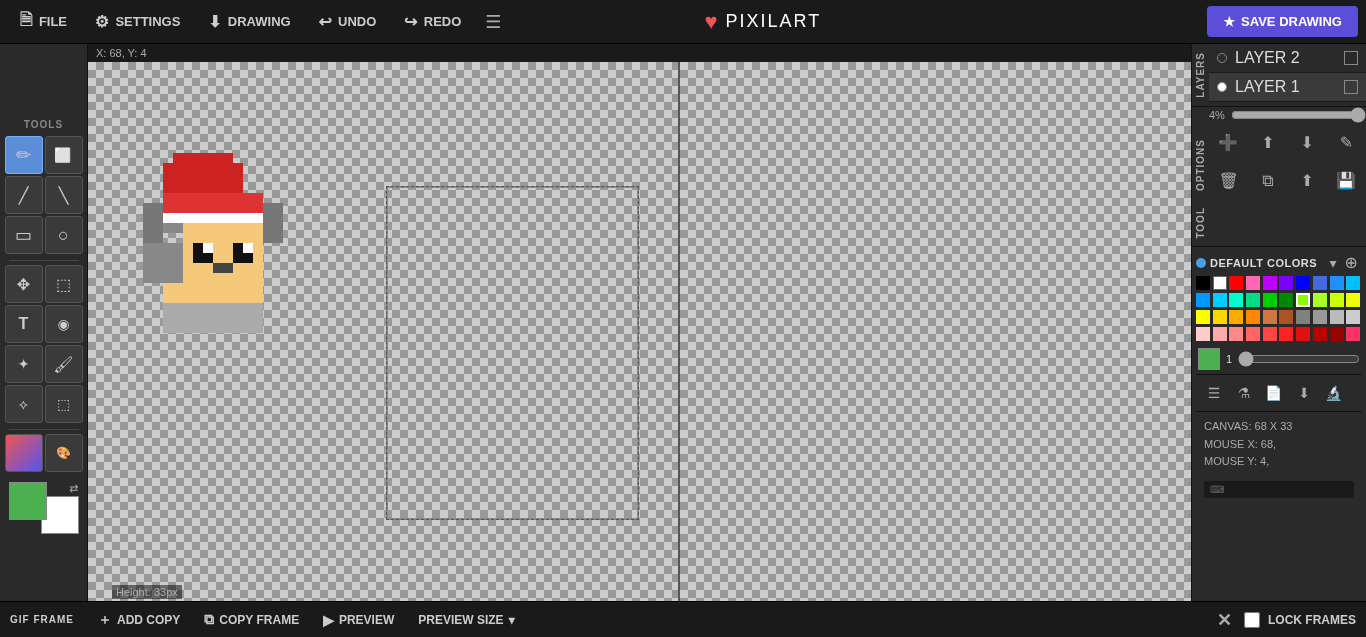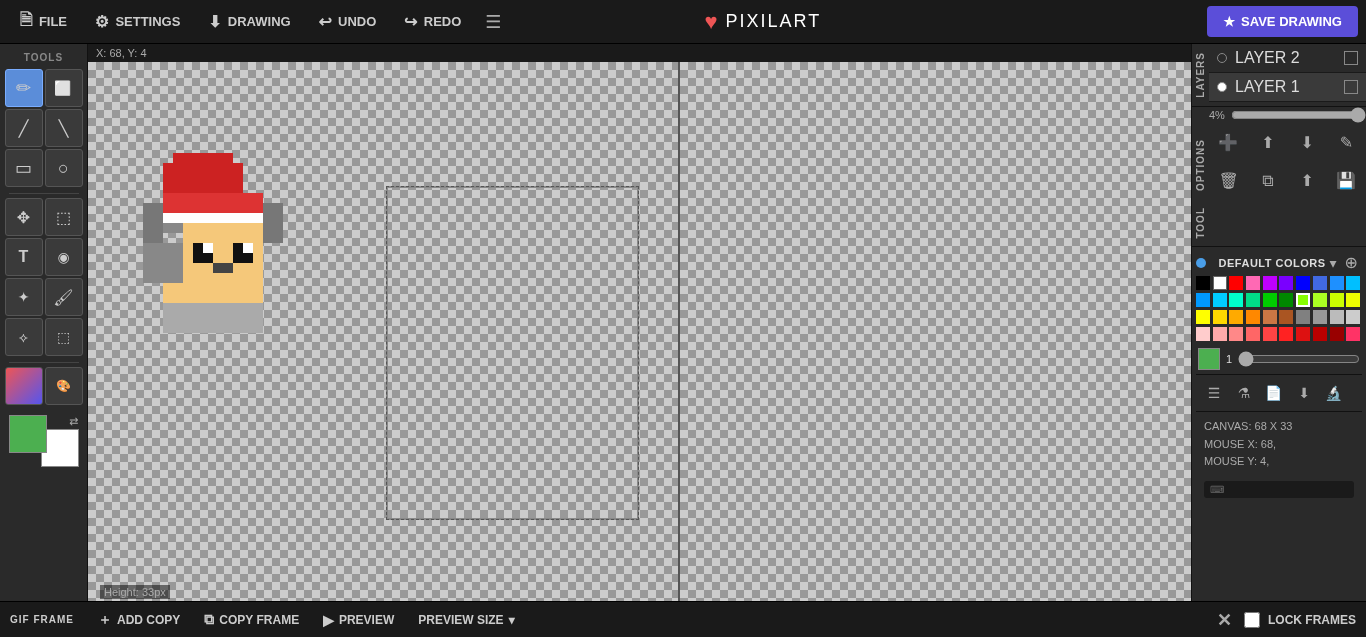--- a/index.html
+++ b/index.html
@@ -12,21 +12,21 @@
     #logo-area { display: flex; align-items: center; gap: 8px; margin: 0 auto; }
     #logo-heart { color: #e55; font-size: 22px; }
     #logo-text { font-size: 18px; font-weight: normal; letter-spacing: 2px; color: #fff; }
     #save-btn { background: #5b4ed9; color: #fff; border: none; padding: 8px 16px; font-weight: bold; font-size: 13px; cursor: pointer; display: flex; align-items: center; gap: 6px; margin-left: auto; border-radius: 4px; }
     .menu-icon { font-size: 18px; color: #aaa; cursor: pointer; padding: 8px; }
 
     
     #main { display: flex; flex: 1; overflow: hidden; }
 
     
-    #tools-panel { width: 88px; background: #2a2a2a; border-right: 1px solid #111; display: flex; flex-direction: column; align-items: center; padding-top: 4px; flex-shrink: 0; }
+    #tools-panel { width: 88px; background: #2a2a2a; border-right: 1px solid #111; display: flex; flex-direction: column; align-items: center; padding-top: 4px; flex-shrink: 0; justify-content: center; }
     #tools-label { font-size: 10px; color: #888; letter-spacing: 1px; padding: 4px 0 6px 0; font-weight: bold; }
     .tool-row { display: flex; gap: 2px; margin-bottom: 2px; }
     .tool-btn { width: 38px; height: 38px; display: flex; align-items: center; justify-content: center; background: #3a3a3a; border: 1px solid #555; border-radius: 3px; cursor: pointer; font-size: 18px; color: #ccc; }
     .tool-btn.active { background: #5b8dd9; border-color: #7aadff; }
     .tool-divider { width: 70px; height: 1px; background: #444; margin: 4px 0; }
     #color-preview { width: 70px; height: 52px; margin-top: 8px; position: relative; }
     #color-bg-swatch { width: 38px; height: 38px; background: #fff; border: 1px solid #888; position: absolute; bottom: 0; right: 0; }
     #color-fg-swatch { width: 38px; height: 38px; background: #4caf50; border: 1px solid #888; position: absolute; top: 0; left: 0; }
     #swap-icon { position: absolute; top: 0; right: 0; font-size: 11px; color: #aaa; cursor: pointer; }
 
@@ -52,21 +52,21 @@
     .layer-square { width: 14px; height: 14px; border: 1px solid #888; flex-shrink: 0; }
     #opacity-row { display: flex; align-items: center; gap: 6px; }
     #opacity-label { color: #aaa; font-size: 11px; }
     #opacity-slider { flex: 1; accent-color: #aaa; }
     .ta-btn { width: 32px; height: 32px; display: flex; align-items: center; justify-content: center; background: transparent; border: none; color: #aaa; cursor: pointer; font-size: 16px; border-radius: 3px; }
 
     
     #colors-section { flex: 1; padding: 4px; overflow-y: auto; }
     #colors-header { display: flex; align-items: center; gap: 4px; padding: 2px 4px 4px 0; }
     .color-dot-blue { width: 10px; height: 10px; border-radius: 50%; background: #4a9ee8; flex-shrink: 0; }
-    #colors-title { font-size: 11px; color: #ddd; font-weight: bold; letter-spacing: 0.5px; flex: 1; text-align: right; }
+    #colors-title { font-size: 11px; color: #ddd; font-weight: bold; letter-spacing: 0.5px; flex: 1; }
     .colors-grid { display: grid; grid-template-columns: repeat(10, 1fr); gap: 1px; margin-bottom: 3px; }
     .color-swatch { width: 14px; height: 14px; cursor: pointer; border: none; }
     #active-color-row { display: flex; align-items: center; gap: 6px; padding: 4px 2px; }
     #active-color-box { width: 22px; height: 22px; background: #4caf50; border: 1px solid #888; }
     #color-size-slider { flex: 1; accent-color: #aaa; }
     #color-number { font-size: 11px; color: #ddd; }
 
     
     #bottom-tool-icons { display: flex; padding: 4px; gap: 2px; border-top: 1px solid #111; border-bottom: 1px solid #111; }
     .bti { width: 28px; height: 28px; display: flex; align-items: center; justify-content: center; color: #aaa; font-size: 14px; cursor: pointer; border-radius: 3px; }
@@ -78,21 +78,21 @@
     
     #bottombar { background: #1a1a1a; height: 36px; display: flex; align-items: center; padding: 0 10px; gap: 4px; border-top: 1px solid #000; flex-shrink: 0; }
     #gif-label { font-size: 10px; font-weight: bold; color: #ccc; letter-spacing: 1px; padding-right: 10px; }
     .bb-btn { display: flex; align-items: center; gap: 5px; padding: 4px 10px; background: transparent; border: none; color: #ccc; cursor: pointer; font-size: 12px; font-weight: bold; }
     .bb-icon { font-size: 14px; }
     #preview-btn { display: flex; align-items: center; gap: 5px; padding: 4px 10px; background: transparent; border: none; color: #ccc; cursor: pointer; font-size: 12px; font-weight: bold; }
     #preview-size-btn { display: flex; align-items: center; gap: 5px; padding: 4px 10px; background: transparent; border: none; color: #ccc; cursor: pointer; font-size: 12px; font-weight: bold; }
     #lock-frames { margin-left: auto; display: flex; align-items: center; gap: 8px; font-size: 12px; color: #ccc; font-weight: bold; }
     #close-btn { color: #aaa; font-size: 18px; cursor: pointer; padding: 0 4px; }
     #frame-checkbox { width: 16px; height: 16px; }
-    .height-indicator { position: absolute; bottom: 2px; left: 12px; font-size: 11px; color: #aaa; background: rgba(0,0,0,0.5); padding: 1px 4px; }
+    .height-indicator { position: absolute; bottom: 2px; left: 24px; font-size: 11px; color: #aaa; background: rgba(0,0,0,0.5); padding: 1px 4px; }
 
     
     #sprite-canvas { position: absolute; top: 20%; left: 8%; image-rendering: pixelated; }
     #selection-rect { position: absolute; top: 23%; left: 27%; width: 23%; height: 62%; border: 2px solid #888; background: transparent; pointer-events: none; }
     #selection-rect::after { content: ''; position: absolute; top: -2px; left: -2px; right: -2px; bottom: -2px; border: 1px dashed #555; }
 
     
     #canvas-divider { position: absolute; left: 53.5%; top: 0; bottom: 0; width: 2px; background: #555; }
   </style>
 </head>

